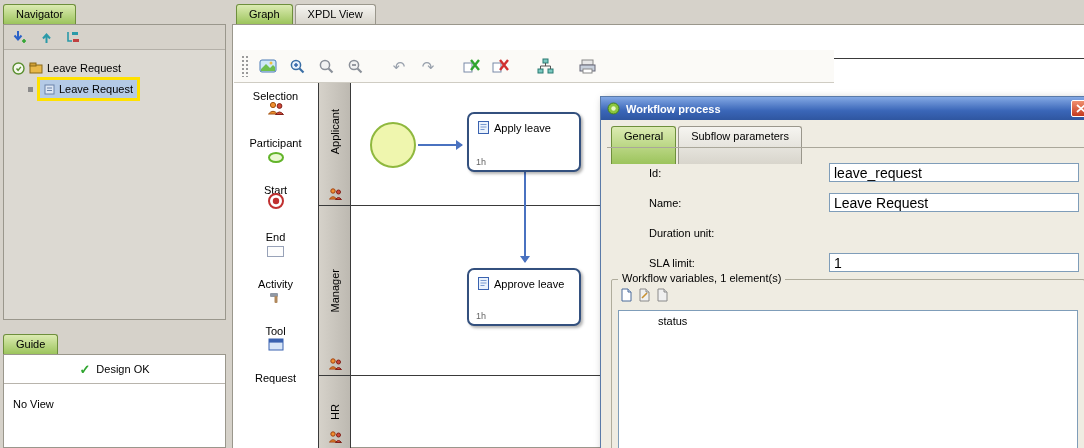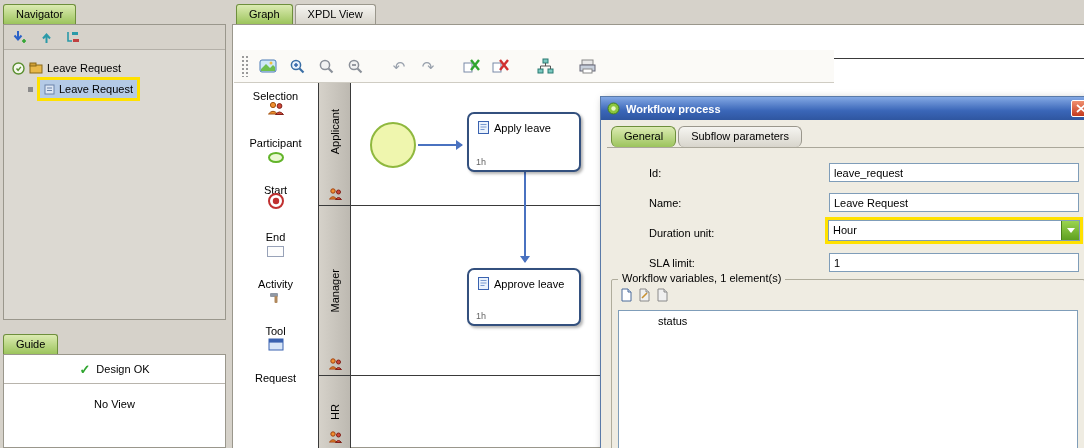--- a/index.html
+++ b/index.html
@@ -7,21 +7,21 @@
   body { font-family:"Liberation Sans", sans-serif; font-size:11px; color:#000; }
   #app { position:relative; width:1084px; height:448px; background:#D6D2CA; overflow:hidden; }
 
   
   .tab { display:inline-block; height:20px; line-height:18px; padding:0 12px;
          border:1px solid #6E8F3C; border-bottom:none; border-radius:3px 3px 0 0;
          background:linear-gradient(180deg,#DCEBB2,#9CC45C); white-space:nowrap; cursor:default; }
   .tab.inactive { background:linear-gradient(180deg,#F6F5F1,#D8D5CC); border-color:#9A978C; }
 
   
-  .left { position:absolute; left:0; top:0; width:229px; height:448px;text-align:center; }
+  .left { position:absolute; left:0; top:0; width:229px; height:448px; }
   .nav-tab { position:absolute; left:3px; top:4px; }
   .nav-body { position:absolute; left:3px; top:24px; width:223px; height:296px;
               border:1px solid #9A978C; background:#D9D6CF; }
   .nav-toolbar { height:25px; border-bottom:1px solid #B4B0A8; display:flex; align-items:center;
                  gap:7px; padding:0 5px; background:#D6D2CA; }
   .tree { position:absolute; top:25px; left:0; right:0; bottom:0; background:#DCD9D2; padding-top:9px; }
   .trow { display:flex; align-items:center; gap:4px; height:18px; padding-left:8px; }
   .trow.child { padding-left:24px; height:24px; }
   .sel-wrap { display:flex; align-items:center; gap:4px; background:#B4CAE6;
               border:3px solid #FFE100; padding:0 4px; height:24px; }
@@ -85,25 +85,25 @@
   .dialog { position:absolute; left:600px; top:96px; width:496px; height:360px; background:#EFECE2;
             border:1px solid #5A7AA8; box-shadow:3px 3px 8px rgba(0,0,0,0.35); z-index:50; }
   .dlg-title { position:absolute; left:0; top:0; right:0; height:23px;
                background:linear-gradient(180deg,#83A8E4,#3A66B8 60%,#2F56A0);
                display:flex; align-items:center; gap:6px; padding:0 6px;
                color:#FFF; font-weight:bold; font-size:11px; }
   .dlg-close { position:absolute; right:4px; top:3px; width:20px; height:17px; border-radius:2px;
                background:linear-gradient(180deg,#F09070,#C43A1E); border:1px solid #FFF;
                display:flex; align-items:center; justify-content:center; cursor:pointer; }
   .dlg-tabs { position:absolute; left:10px; top:29px; display:flex; gap:2px; }
-  .dlg-tabs .tab { height:21px; line-height:19px;border-radius:6px; }
+  .dlg-tabs .tab { height:38px; line-height:19px; }
   .dlg-sep { position:absolute; left:6px; right:6px; top:50px; border-top:1px solid #AAA79A; }
   .f-label { position:absolute; left:20px;margin-left:28px; }
   .f-input { position:absolute; left:228px; width:250px; height:19px; border:1px solid #7F9DB9;
-             background:#FFF; font-family:"Liberation Sans",sans-serif; font-size:11px; padding:2px 4px; }
+             background:#FFF; font-family:"Liberation Sans",sans-serif; font-size:14px; padding:2px 4px; }
   .combo-hl { position:absolute; left:224px; top:120px; width:258px; height:27px;
               border:3px solid #FFE100; display:flex; }
   .combo { flex:1; display:flex; border:1px solid #7F9DB9; background:#FFF; }
   .combo-text { flex:1; padding:3px 4px; }
   .combo-btn { width:18px; background:linear-gradient(180deg,#9AD44E,#5FA020); border-left:1px solid #4A7F18;
                display:flex; align-items:center; justify-content:center; cursor:pointer; }
   .combo-arrow { width:0; height:0; border-left:4px solid transparent; border-right:4px solid transparent;
                  border-top:5px solid #FFF; }
   .grp { position:absolute; left:10px; top:182px; width:474px; height:176px;
          border:1px solid #AFAC9C; border-radius:2px; }
@@ -415,28 +415,20 @@
     </div>
     <div class="dlg-sep"></div>
 
     <span class="f-label" style="top:70px;">Id:</span>
     <input class="f-input" style="top: 66px;" value="leave_request">
 
     <span class="f-label" style="top:100px;">Name:</span>
     <input class="f-input" style="top: 96px;" value="Leave Request">
 
     <span class="f-label" style="top:130px;">Duration unit:</span>
-    <div class="combo-hl">
-      <div class="combo">
-        <span class="combo-text">Hour</span>
-        <span class="combo-btn">
-            <span class="combo-arrow"></span>
-          </span>
-      </div>
-    </div>
 
     <span class="f-label" style="top:160px;">SLA limit:</span>
     <input class="f-input" style="top: 156px;" value="1">
 
     <div class="grp">
       <span class="grp-title">Workflow variables, 1 element(s)</span>
       <div class="grp-icons">
         <span>
           <svg width="13" height="14">
               <path d="M2 1 h6 l3 3 v9 h-9 z" fill="#FFF" stroke="#4A6A9A"></path>

